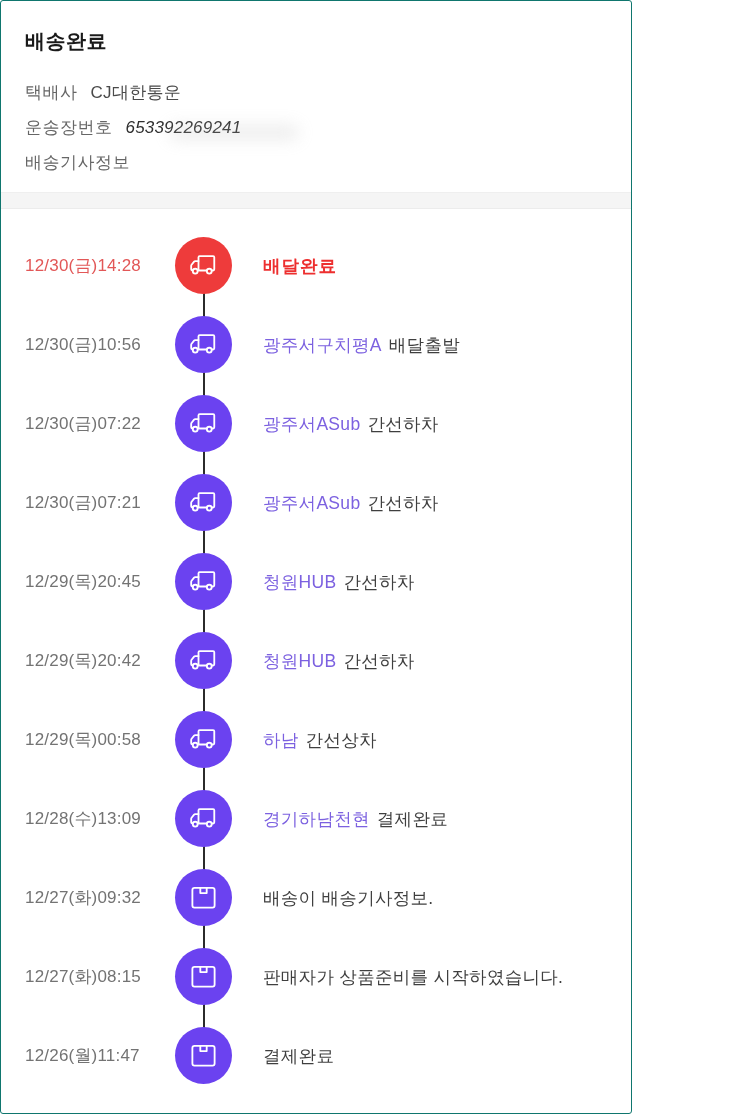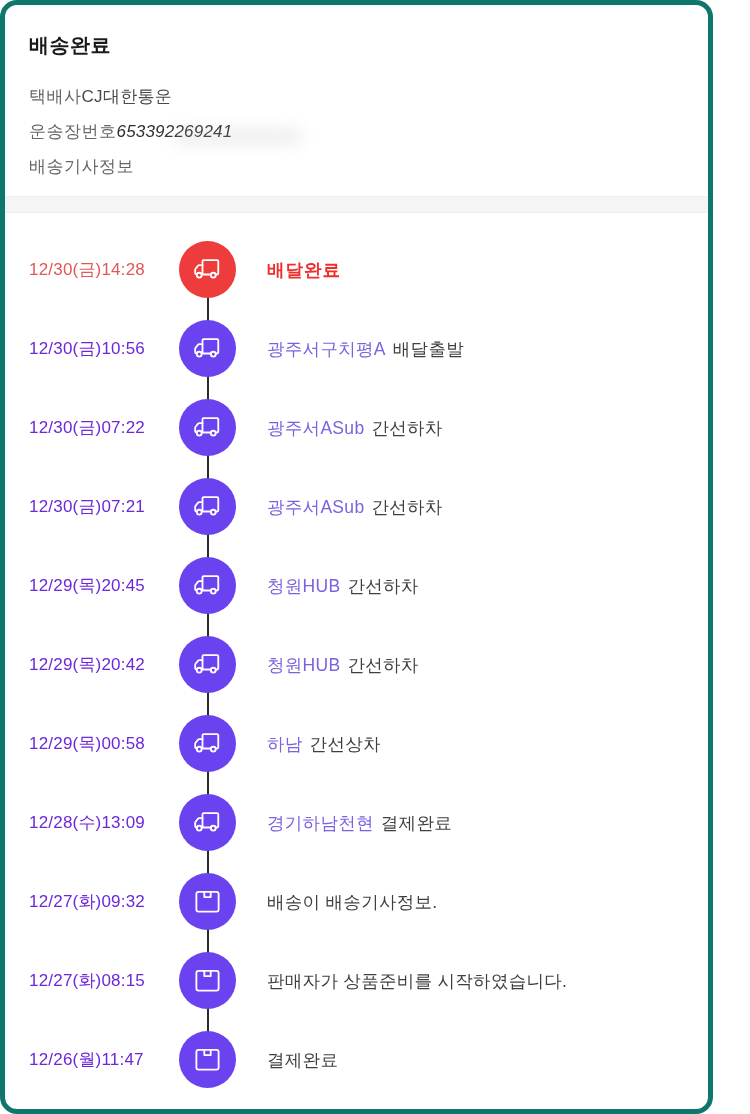--- a/index.html
+++ b/index.html
@@ -7,34 +7,34 @@
     --red-text:#ed2f2f; --red-date:#e25757;
     --ink:#1a1a1a; --gray:#666666; --dark:#3f3f3f;
   }
   *{box-sizing:border-box;margin:0;padding:0;}
   body{
     font-family:"Liberation Sans","DejaVu Sans",sans-serif;
     background:#ffffff;
   }
   .page{
     position:relative;
-    width:713px;height:1114px;
+    width:632px;height:1114px;
     background:#ffffff;
-    border:5px solid #0f766e;
-    border-radius:17px;
+    border:1px solid #0f766e;
+    border-radius:3px;
     overflow:hidden;
   }
   
   .hdr{position:relative;padding:27px 24px 0;}
   .hdr-title{
     font-size:20px;font-weight:bold;color:var(--ink);
     letter-spacing:.5px;margin-bottom:27px;
   }
   .info-row{
-    display:flex;align-items:baseline;
+    display:flex;align-items:baseline;gap:13px;
     margin-bottom:14px;font-size:17px;line-height:21px;
   }
   .info-label{color:var(--gray);letter-spacing:.5px;}
   .info-value{color:#4a4a4a;letter-spacing:.3px;}
   .info-value.num{color:#2f2f2f;letter-spacing:.2px;font-style:italic;}
   .blur-smudge{
     position:absolute;left:168px;top:124px;width:130px;height:15px;
     background:#bfbfbf;filter:blur(8px);opacity:.28;border-radius:8px;
   }
   
@@ -51,21 +51,21 @@
   .tl-line{
     position:absolute;left:202px;top:39px;bottom:40px;
     width:1.5px;background:#2b2b2b;z-index:0;
   }
   .tl-row{
     position:relative;display:flex;align-items:center;
     height:79px;z-index:1;
   }
   .tl-date{
     width:150px;flex:0 0 150px;
-    font-size:17px;color:#6d28d9;letter-spacing:.2px;
+    font-size:17px;color:#737373;letter-spacing:.2px;
   }
   .tl-badge{
     width:57px;height:57px;flex:0 0 57px;
     border-radius:50%;
     display:flex;align-items:center;justify-content:center;
     position:relative;z-index:1;
   }
   .badge-red{background:var(--red);}
   .badge-purple{background:var(--purple);}
   .tl-badge svg{display:block;}

